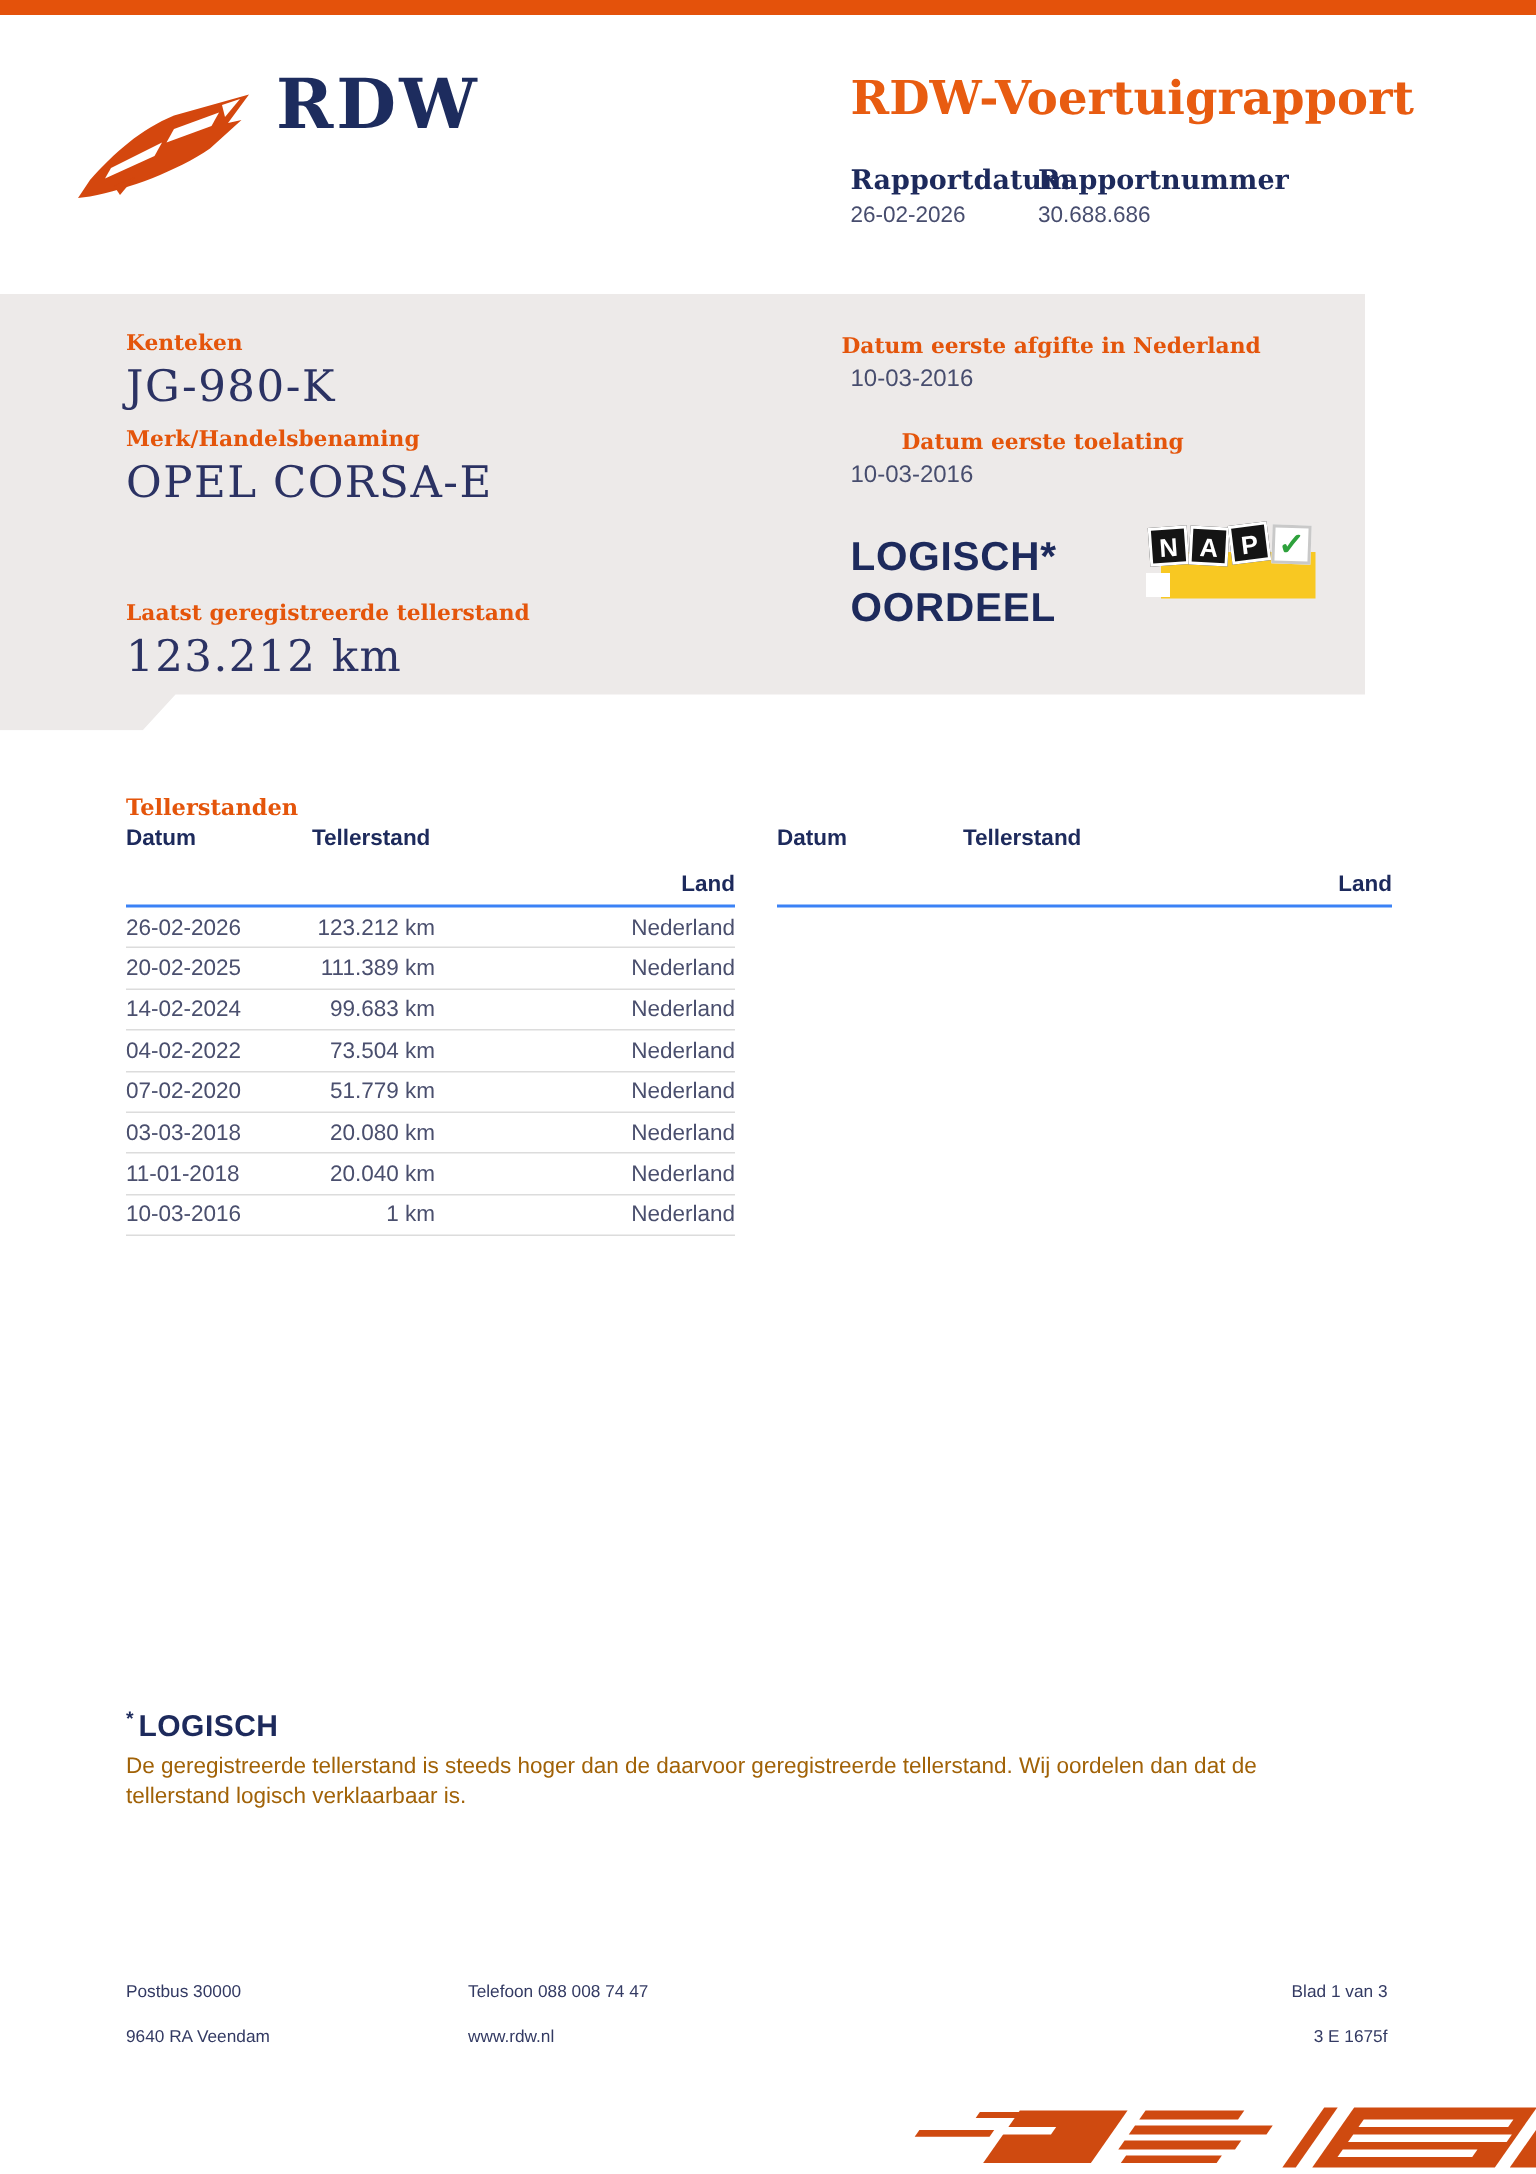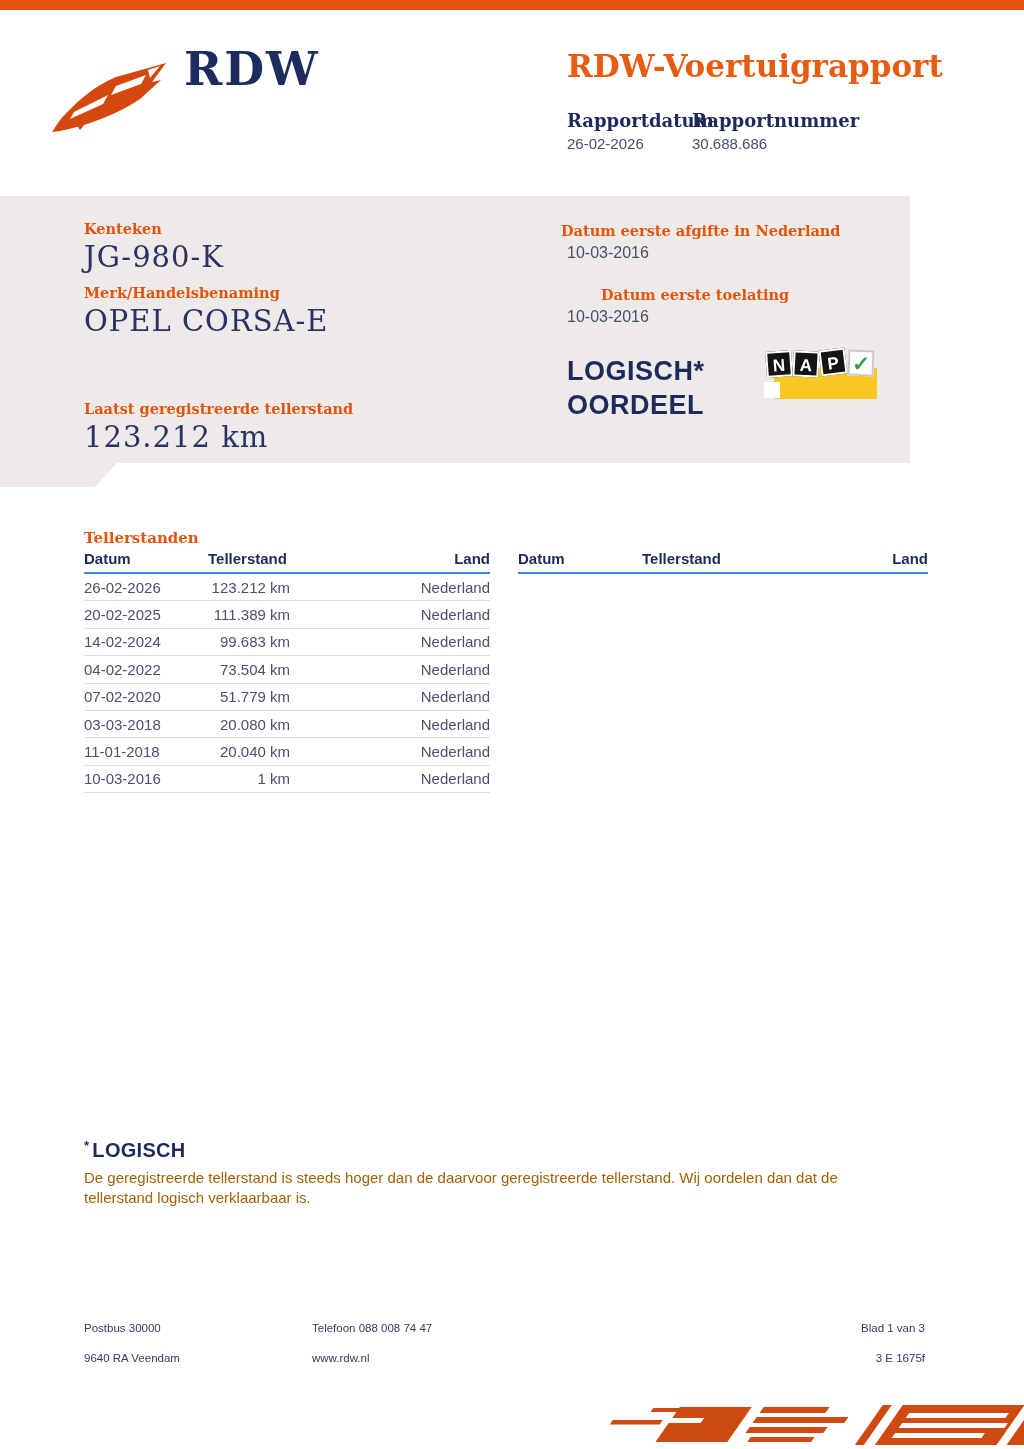--- a/index.html
+++ b/index.html
@@ -96,21 +96,21 @@
   }
   .mtable { position:absolute; top:550px; }
   .mtable-1 { left:84px;  width:406px; }
   .mtable-2 { left:518px; width:410px; }
   .thead {
     display:grid; grid-template-columns:124px 86px 1fr;
     border-bottom:2px solid #3b82f6; padding-bottom:5px;
     font-size:15px; font-weight:bold; color:#1d2a5c;
   }
   .thead .h2 { text-align:left; }
-  .thead .h3 { text-align:right; }
+  .thead .h3 { text-align:right;margin-top:31px; }
   .trow {
     display:grid; grid-template-columns:124px 82px 1fr;
     height:27.4px; align-items:center;
     border-bottom:1px solid #dcdcdc;
     font-size:15px; color:#4a4f6e;
   }
   .trow .c1 { text-align:right; }
   .trow .c2 { text-align:right; }
 
   

